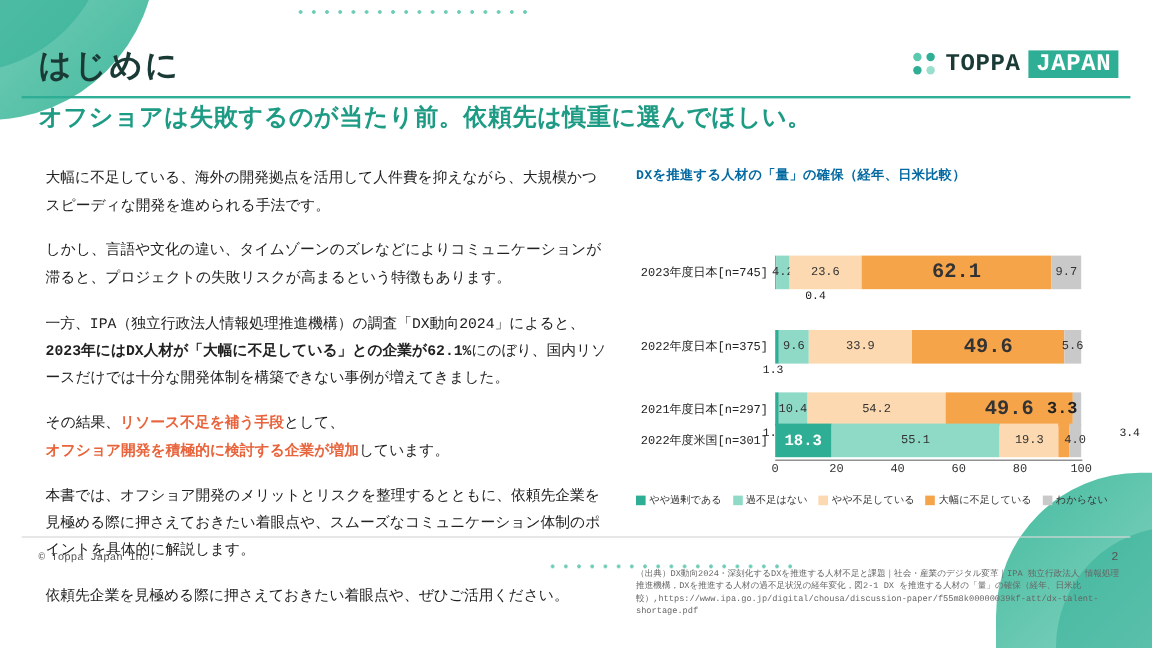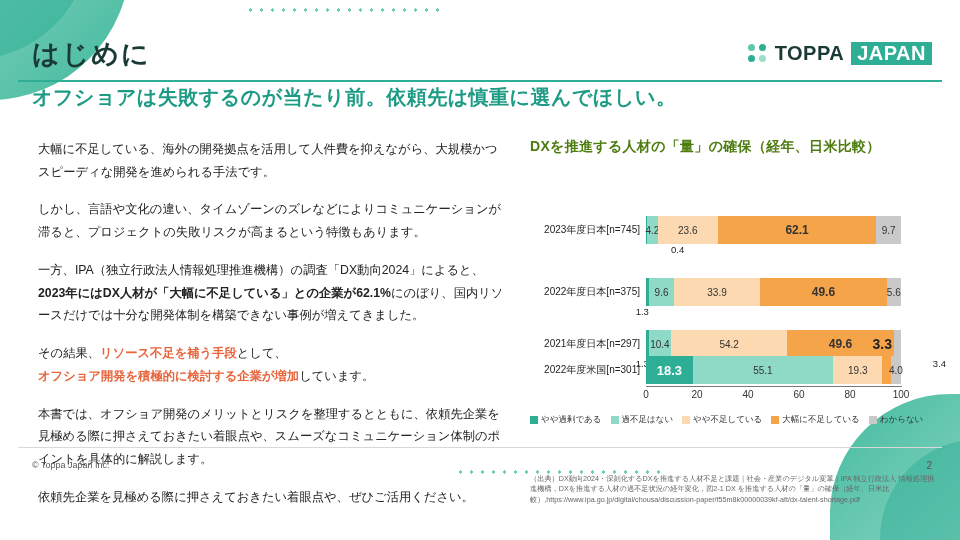--- a/index.html
+++ b/index.html
@@ -4,21 +4,21 @@
 <style>
   * { box-sizing: border-box; }
   html, body { margin:0; padding:0; }
   body {
     width:960px; height:540px;
     font-family:"Liberation Sans", sans-serif;
     background:#ffffff;
     overflow:hidden;
     position:relative;
   }
-  .slide { position:relative; width:960px; height:484px; background:#fff; }
+  .slide { position:relative; width:960px; height:484px; background:#fff;font-family:Liberation Mono, monospace; }
 
   
   .arc-tl { position:absolute; left:-60px; top:-70px; width:190px; height:170px;
             border-radius:0 0 140px 0; background:linear-gradient(135deg,#8fd6c4,#3fb89c); }
   .arc-tl2 { position:absolute; left:-60px; top:-70px; width:150px; height:130px;
             border-radius:0 0 120px 0; background:#2fae96; opacity:.55; }
   .arc-br { position:absolute; right:-40px; bottom:-60px; width:170px; height:150px;
             border-radius:120px 0 0 0; background:linear-gradient(315deg,#8fd6c4,#43bb9f); }
   .arc-br2 { position:absolute; right:-40px; bottom:-60px; width:120px; height:105px;
             border-radius:100px 0 0 0; background:#2fae96; opacity:.5; }
@@ -49,30 +49,30 @@
 
   
   .left-col { position:absolute; left:38px; top:138px; width:470px; font-size:12.3px; color:#222; line-height:1.85; }
   .para { margin-bottom:15px; }
   .para b { font-weight:bold; }
   .hl { color:#e8643c; font-weight:bold; }
   .hl2 { color:#e8643c; font-weight:bold; }
 
   
   .chart-area { position:absolute; left:530px; top:138px; width:400px; }
-  .chart-title { font-size:14px; font-weight:bold; color:#4d7c0f; margin-bottom:14px; letter-spacing:.3px; }
+  .chart-title { font-size:11px; font-weight:bold; color:#0369a1; margin-bottom:14px; letter-spacing:.3px; }
   .chart-plot { position:relative; width:400px; height:250px; }
 
   .row { position:relative; height:28px; margin-bottom:0; }
   .row-label { position:absolute; left:0; top:50%; transform:translateY(-50%);
                width:110px; text-align:right; font-size:10px; color:#222; }
   .bars { position:absolute; left:116px; top:0; width:255px; height:28px; display:flex; }
   .seg { height:28px; display:flex; align-items:center; justify-content:center;
          font-size:10px; color:#333; white-space:nowrap; }
-  .seg.big { font-weight:bold; font-size:12px; }
+  .seg.big { font-weight:bold; font-size:17px; }
   .seg.bigw { font-weight:bold; font-size:13px; color:#fff; }
 
   .outside-lbl { position:absolute; font-size:9.5px; color:#222; }
   .outside-lbl.bold { font-weight:bold; font-size:14px; }
   .axis-line { position:absolute; left:116px; top:216px; width:256px; height:1px; background:#777; }
   .ticks { position:absolute; left:116px; top:219px; width:255px; height:14px; }
   .tick { position:absolute; transform:translateX(-50%); font-size:10px; color:#333; }
 
   .legend { position:absolute; left:0; top:244px; width:400px; display:flex; gap:9px; font-size:8.5px; color:#333; }
   .legend-item { display:flex; align-items:center; gap:3px; white-space:nowrap; }

